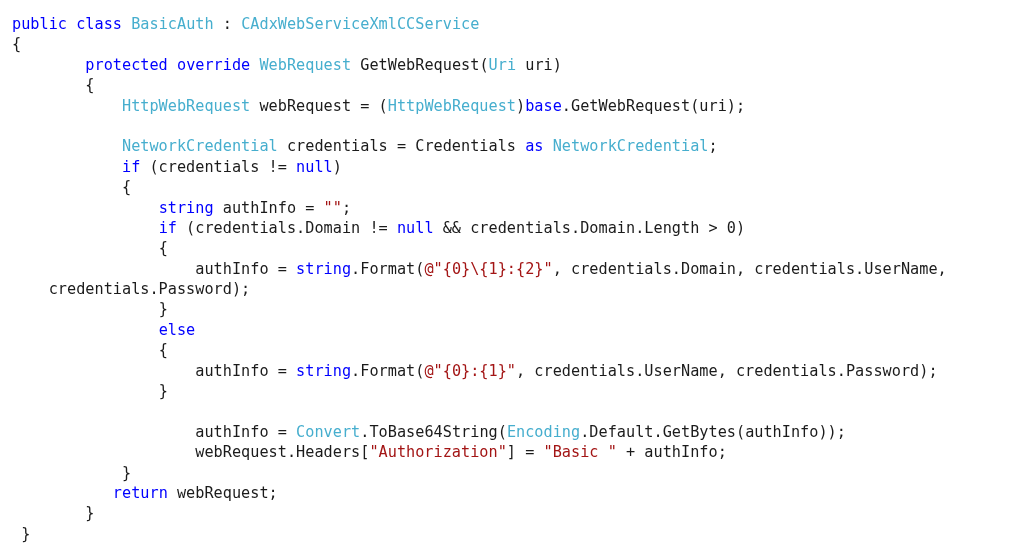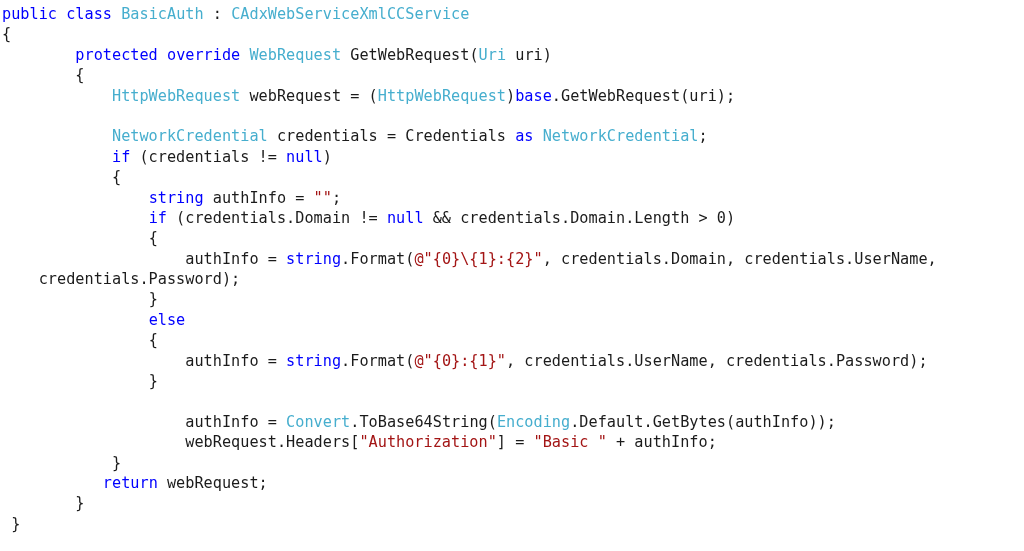--- a/index.html
+++ b/index.html
@@ -14,21 +14,21 @@
     overflow: hidden;
     font-family: "DejaVu Sans Mono", "Liberation Mono", monospace;
   }
   #code-viewer {
     width: 1024px;
     height: 551px;
     background: #ffffff;
     position: relative;
   }
   #code-block {
-    margin: 2px;
+    margin: 12px;
     padding: 2px 0 0 0;
     font-family: "DejaVu Sans Mono", "Liberation Mono", monospace;
     font-size: 15.2px;
     line-height: 20.4px;
     white-space: pre;
     color: #1b1b1b;
     letter-spacing: 0.02px;
     -webkit-font-smoothing: antialiased;
   }
   .ln {

